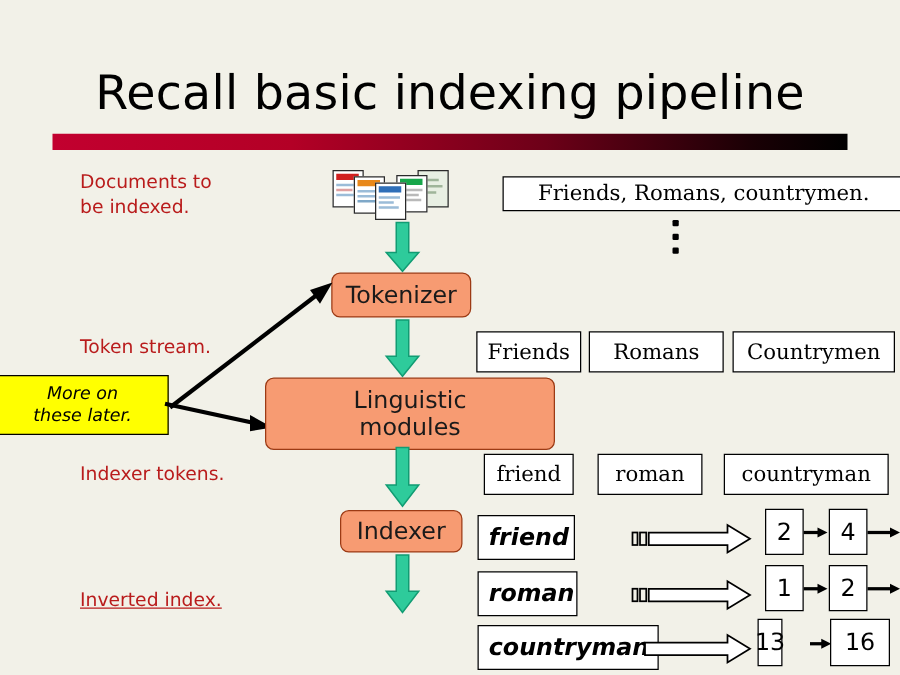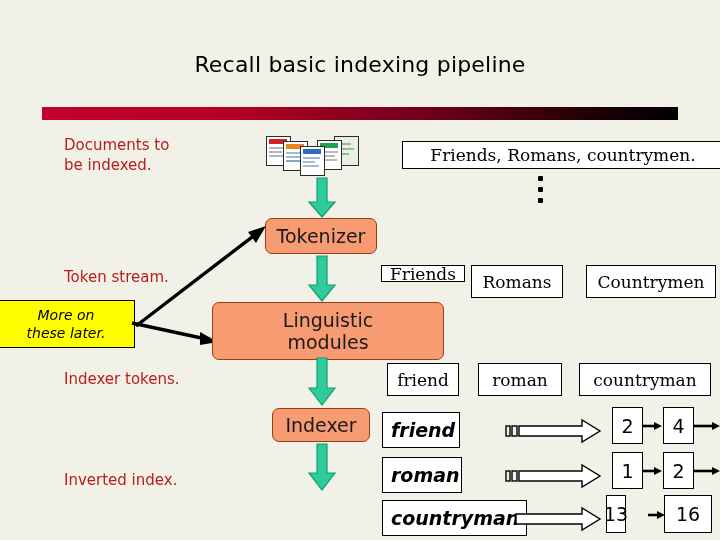--- a/index.html
+++ b/index.html
@@ -18,21 +18,21 @@
   }
 
   
   #slide-title {
     position: absolute;
     left: 0px;
     top: 52px;
     width: 720px;
     text-align: center;
     font-family: "DejaVu Sans", sans-serif;
-    font-size: 22px;
+    font-size: 38px;
     font-weight: 400;
     color: #000000;
     letter-spacing: 0.2px;
     white-space: nowrap;
   }
   #title-rule {
     position: absolute;
     left: 42px;
     top: 107px;
     width: 636px;
@@ -176,21 +176,21 @@
 
 <div id="slide">
 
   <div id="slide-title">Recall basic indexing pipeline</div>
   <div id="title-rule"></div>
 
   <div class="caption" style="left:64px; top:136px;">Documents to
 be indexed.</div>
   <div class="caption" style="left:64px; top:268px;">Token stream.</div>
   <div class="caption" style="left:64px; top:370px;">Indexer tokens.</div>
-  <div class="caption" style="left:64px; top:471px;">Inverted index.</div>
+  <div class="caption" style="left:64px; top:471px;text-decoration:underline;">Inverted index.</div>
 
   <div id="docstack">
     <div class="thumb" style="left:0px;  top:0px;  z-index:1;">
       <div class="band" style="background:#d02020;"></div>
       <div class="ln" style="top:10px; width:17px;"></div>
       <div class="ln" style="top:14px; width:13px; background:#e0a0a0;"></div>
       <div class="ln" style="top:18px; width:16px;"></div>
     </div>
     <div class="thumb" style="left:17px; top:5px;  z-index:2;">
       <div class="band" style="background:#e8881a;"></div>
@@ -231,22 +231,22 @@
   </div>
 
   <div class="stage" style="left:265px; top:218px; width:112px; height:36px; font-size:19px;">Tokenizer</div>
 
   <div class="garrow" style="left:307px; top:256px;">
     <svg width="30" height="46" viewBox="0 0 30 46">
       <polygon points="10,0 20,0 20,29 28,29 15,45 2,29 10,29" fill="#2ecb9b" stroke="#119c73" stroke-width="1.2"></polygon>
     </svg>
   </div>
 
-  <div class="wbox" style="left:381px; top:265px; width:84px; height:17px; font-size:17px;">Friends</div>
-  <div class="wbox" style="left:471px; top:265px; width:92px; height:33px; font-size:17px;">Romans</div>
+  <div class="wbox" style="left:381px; top:265px; width:84px; height:33px; font-size:17px;">Friends</div>
+  <div class="wbox" style="left:471px; top:265px; width:108px; height:33px; font-size:17px;">Romans</div>
   <div class="wbox" style="left:586px; top:265px; width:130px; height:33px; font-size:17px;">Countrymen</div>
 
   <div id="callout">More on
 these later.</div>
 
   <div style="position:absolute; left:128px; top:222px;">
     <svg width="145" height="112" viewBox="0 0 145 112">
       <line x1="8" y1="104" x2="128" y2="12" stroke="#000" stroke-width="3.4"></line>
       <polygon points="138,4 120,10 128,21" fill="#000"></polygon>
     </svg>

